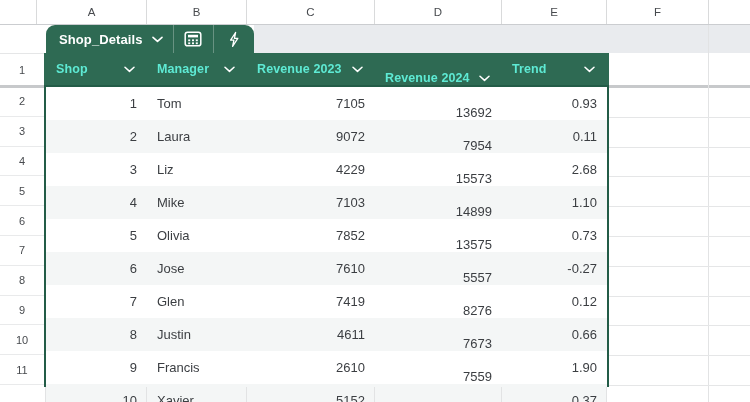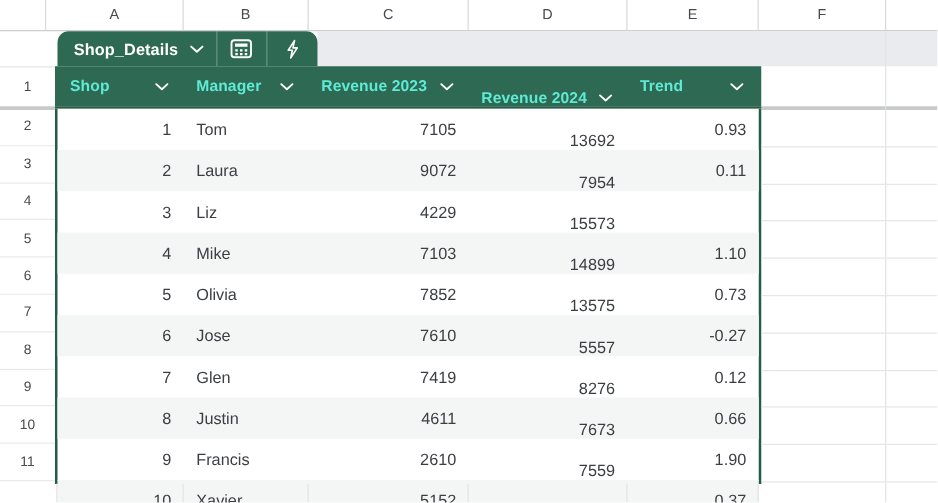--- a/index.html
+++ b/index.html
@@ -198,20 +198,21 @@
         <div class="t-cell w1 txt">Laura</div>
         <div class="t-cell w2 num">9072</div>
         <div class="t-cell w3 num">7954</div>
         <div class="t-cell w4 num">0.11</div>
       </div>
       <div class="t-row">
         <div class="t-cell w0 num">3</div>
         <div class="t-cell w1 txt">Liz</div>
         <div class="t-cell w2 num">4229</div>
         <div class="t-cell w3 num">15573</div>
+        <div class="t-cell w4 num">2.68</div>
       </div>
       <div class="t-row band">
         <div class="t-cell w0 num">4</div>
         <div class="t-cell w1 txt">Mike</div>
         <div class="t-cell w2 num">7103</div>
         <div class="t-cell w3 num">14899</div>
         <div class="t-cell w4 num">1.10</div>
       </div>
       <div class="t-row">
         <div class="t-cell w0 num">5</div>

